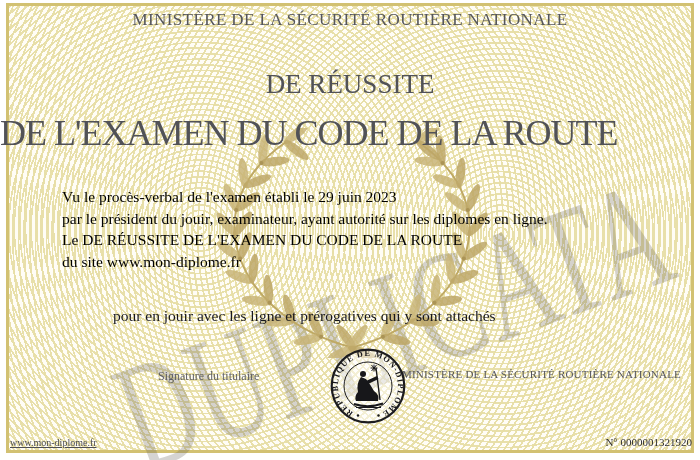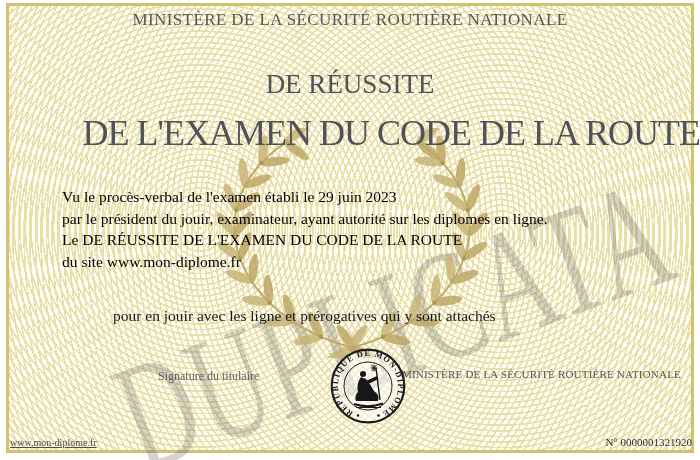--- a/index.html
+++ b/index.html
@@ -22,21 +22,21 @@
     font-family:"Liberation Serif",serif;
     color:rgba(105,100,92,0.28);
     transform:rotate(-20deg) scaleX(0.65);
     transform-origin:0 0;
     pointer-events:none;
   }
   .wreath{position:absolute;left:182px;top:128px;z-index:2;}
   .txt{position:absolute;z-index:3;}
   .header{top:10px;left:0;right:0;text-align:center;font-size:17px;color:#54555b;letter-spacing:0.4px;}
   .title1{top:69px;left:0;right:0;text-align:center;font-size:27px;color:#515257;white-space:nowrap;}
-  .title2{top:112px;left:0;right:0;text-align:right;font-size:36px;letter-spacing:-1px;color:#515257;white-space:nowrap;}
+  .title2{top:112px;left:0;right:0;text-align:left;font-size:36px;letter-spacing:-1px;color:#515257;white-space:nowrap;}
   .bodytext{left:62px;top:186px;font-size:15.5px;line-height:21.5px;color:#000000;}
   .rights{left:113px;top:307px;font-size:15.5px;color:#17171d;}
   .signature{left:158px;top:369px;font-size:12px;color:#5d5e63;}
   .ministry2{left:402px;top:368px;font-size:11px;color:#55565c;letter-spacing:0.2px;}
   .seal{position:absolute;left:330px;top:348px;z-index:4;}
   .site{left:10px;top:437px;font-size:10px;color:#4c4d52;text-decoration:underline;}
   .serial{right:8px;top:436px;font-size:11px;color:#2f2f34;}
 </style>
 </head>
 <body>

